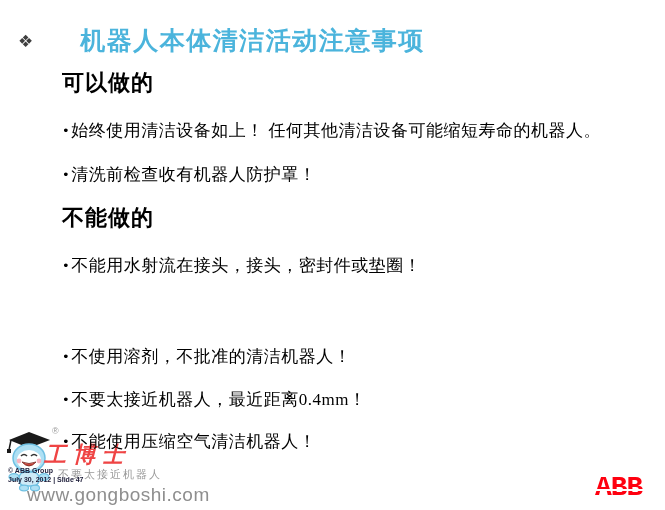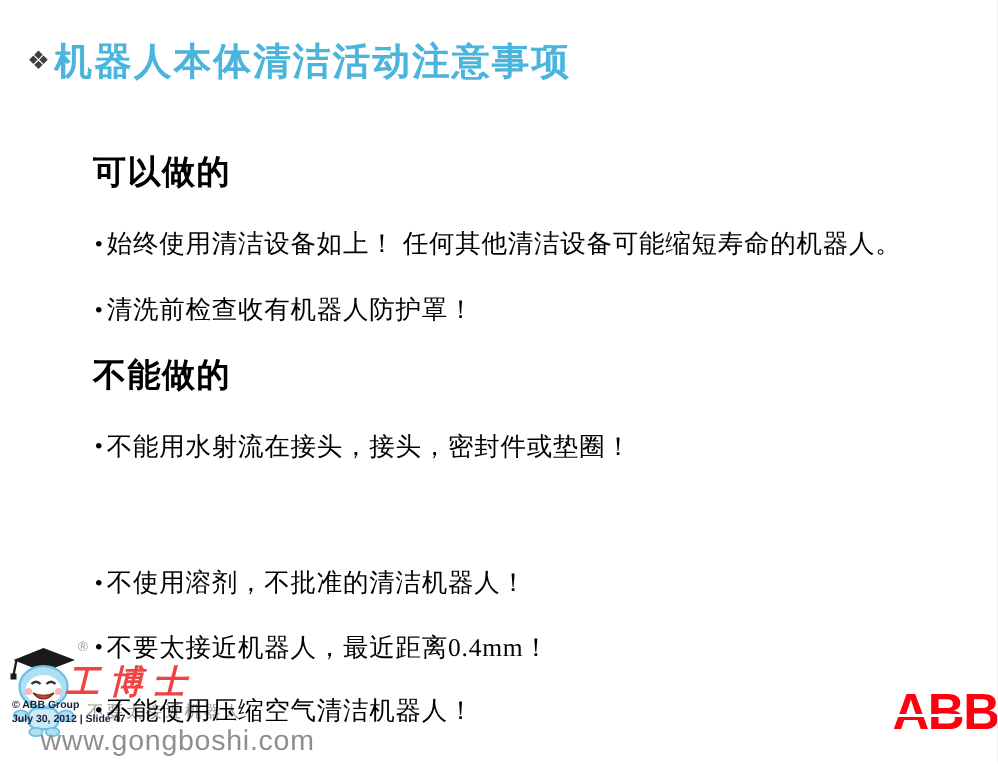--- a/index.html
+++ b/index.html
@@ -17,26 +17,26 @@
     white-space:nowrap;
   }
   .title-bullet{
     font-family:"DejaVu Sans",sans-serif;
     font-size:17px;color:#3f3f3f;
     margin-right:1px;line-height:1;
     transform:translateY(1px);
   }
   .title-text{
     font-size:25px;color:#4bb4dc;
-    font-weight:bold;letter-spacing:1.5px;
+    font-weight:bold;letter-spacing:1.5px;margin-left:44px;
   }
   
   .line{
     position:absolute;left:62px;
-    white-space:nowrap;color:#000;z-index:2;margin-top:32px;
+    white-space:nowrap;color:#000;z-index:2;
   }
   .heading{
     font-family:"Liberation Sans","DejaVu Sans",sans-serif;
     font-size:22px;font-weight:bold;letter-spacing:1px;
   }
   .bullet-line{font-size:17px;letter-spacing:0.5px;}
   .bullet-char{
     font-family:"DejaVu Sans",sans-serif;
     font-size:13px;vertical-align:1px;margin-right:1px;
   }
@@ -68,23 +68,23 @@
     font-size:19px;color:#8e8e8e;letter-spacing:0.5px;
   }
   
   .footer-meta{
     position:absolute;left:8px;top:466px;z-index:3;
     font-family:"Liberation Sans","DejaVu Sans",sans-serif;
     font-size:7px;line-height:9px;color:#1c1c38;font-weight:bold;
   }
   
   .abb-logo{
-    position:absolute;left:595px;top:463px;z-index:3;
-    font-family:Liberation Sans, sans-serif;
-    font-weight:900;font-size:34px;line-height:24px;
+    position:absolute;left:595px;top:476px;z-index:3;
+    font-family:Liberation Mono, monospace;
+    font-weight:900;font-size:28px;line-height:24px;
     color:#ff000f;letter-spacing:-1px;
   }
   .abb-stripe{
     position:absolute;left:-1px;top:13px;
     width:50px;height:2px;background:#ffffff;
   }
 </style>
 </head>
 <body>
 

